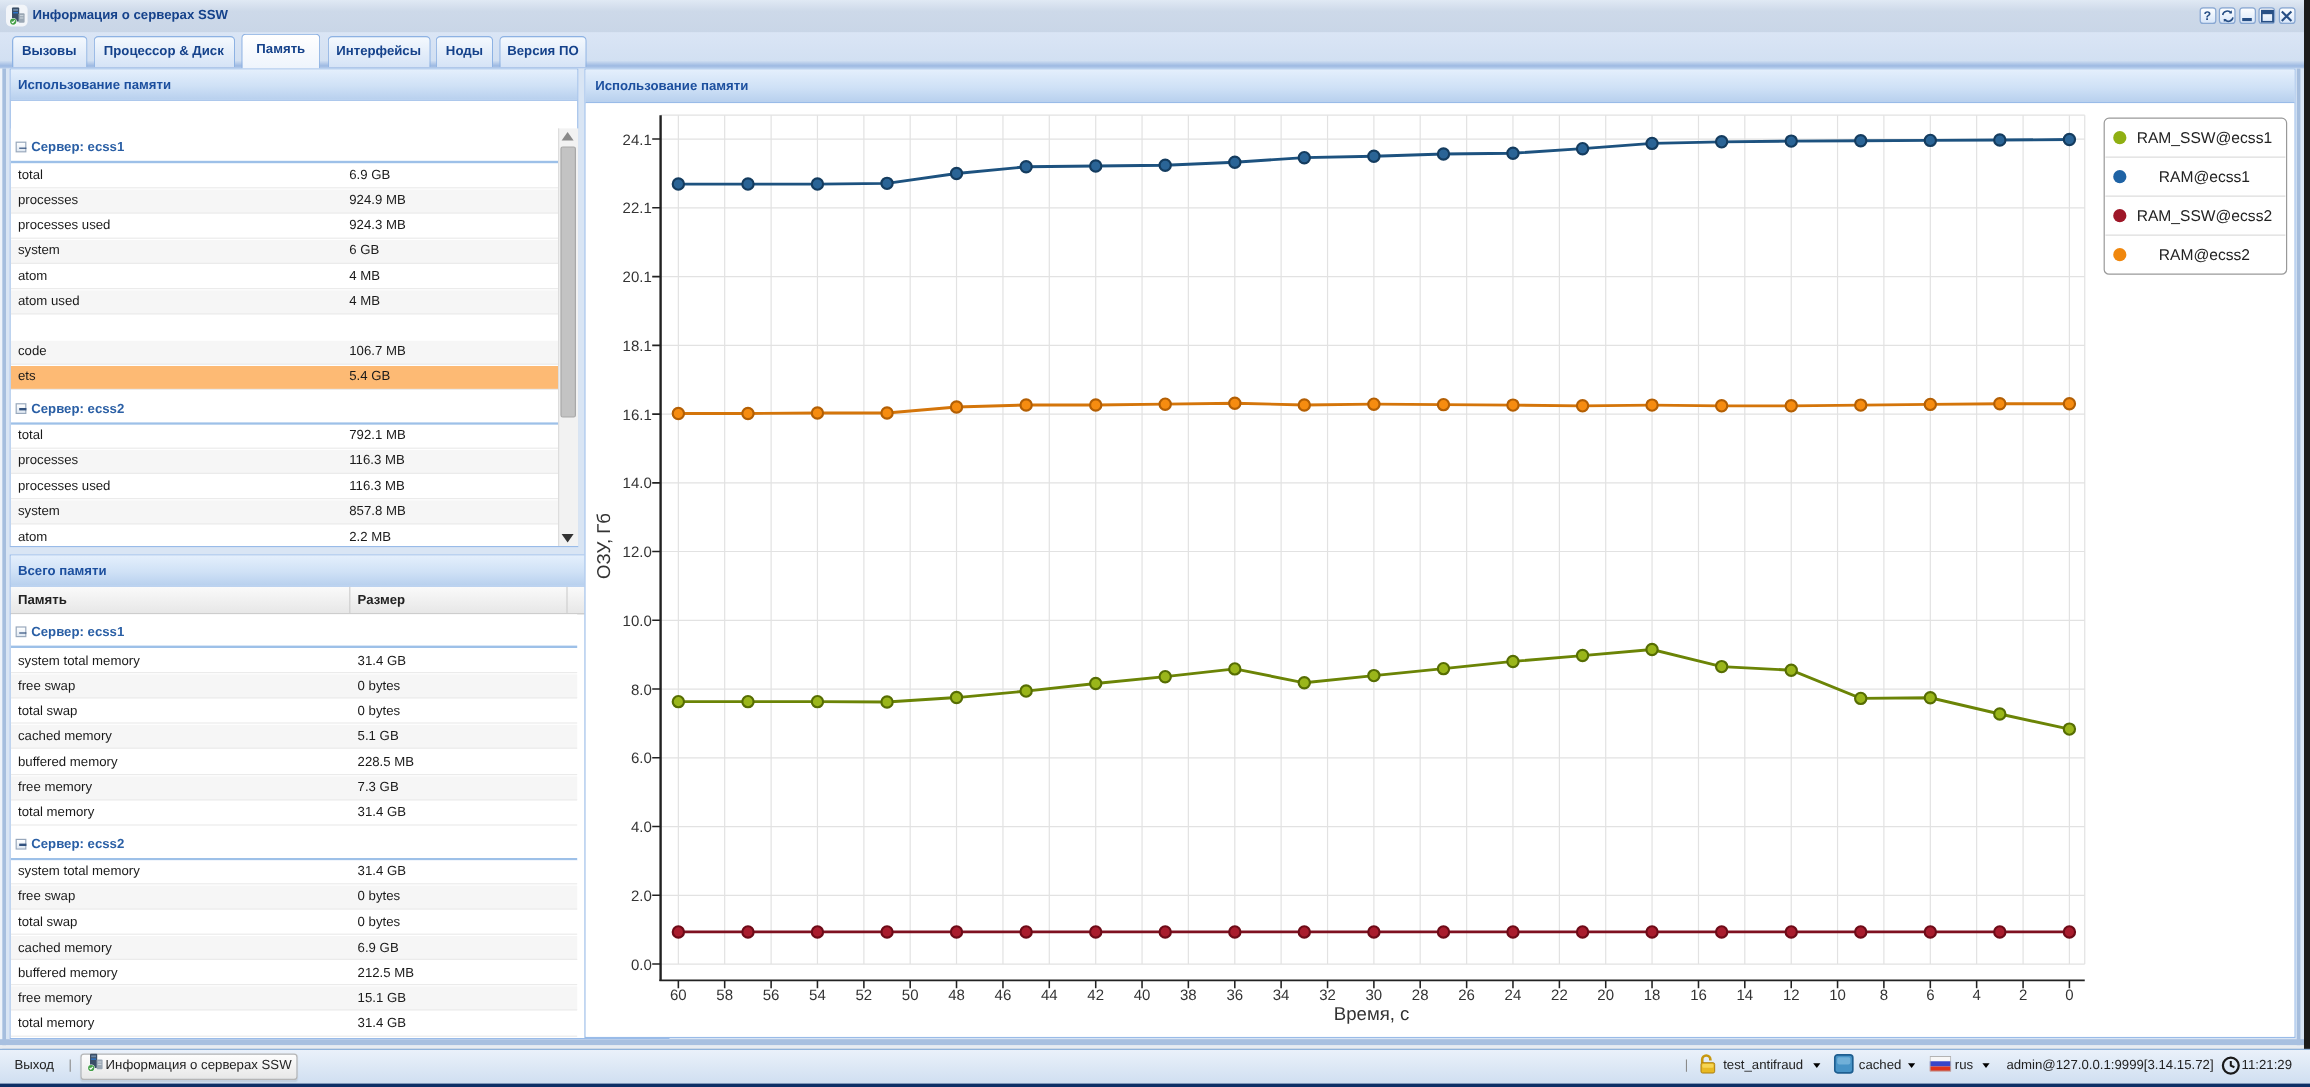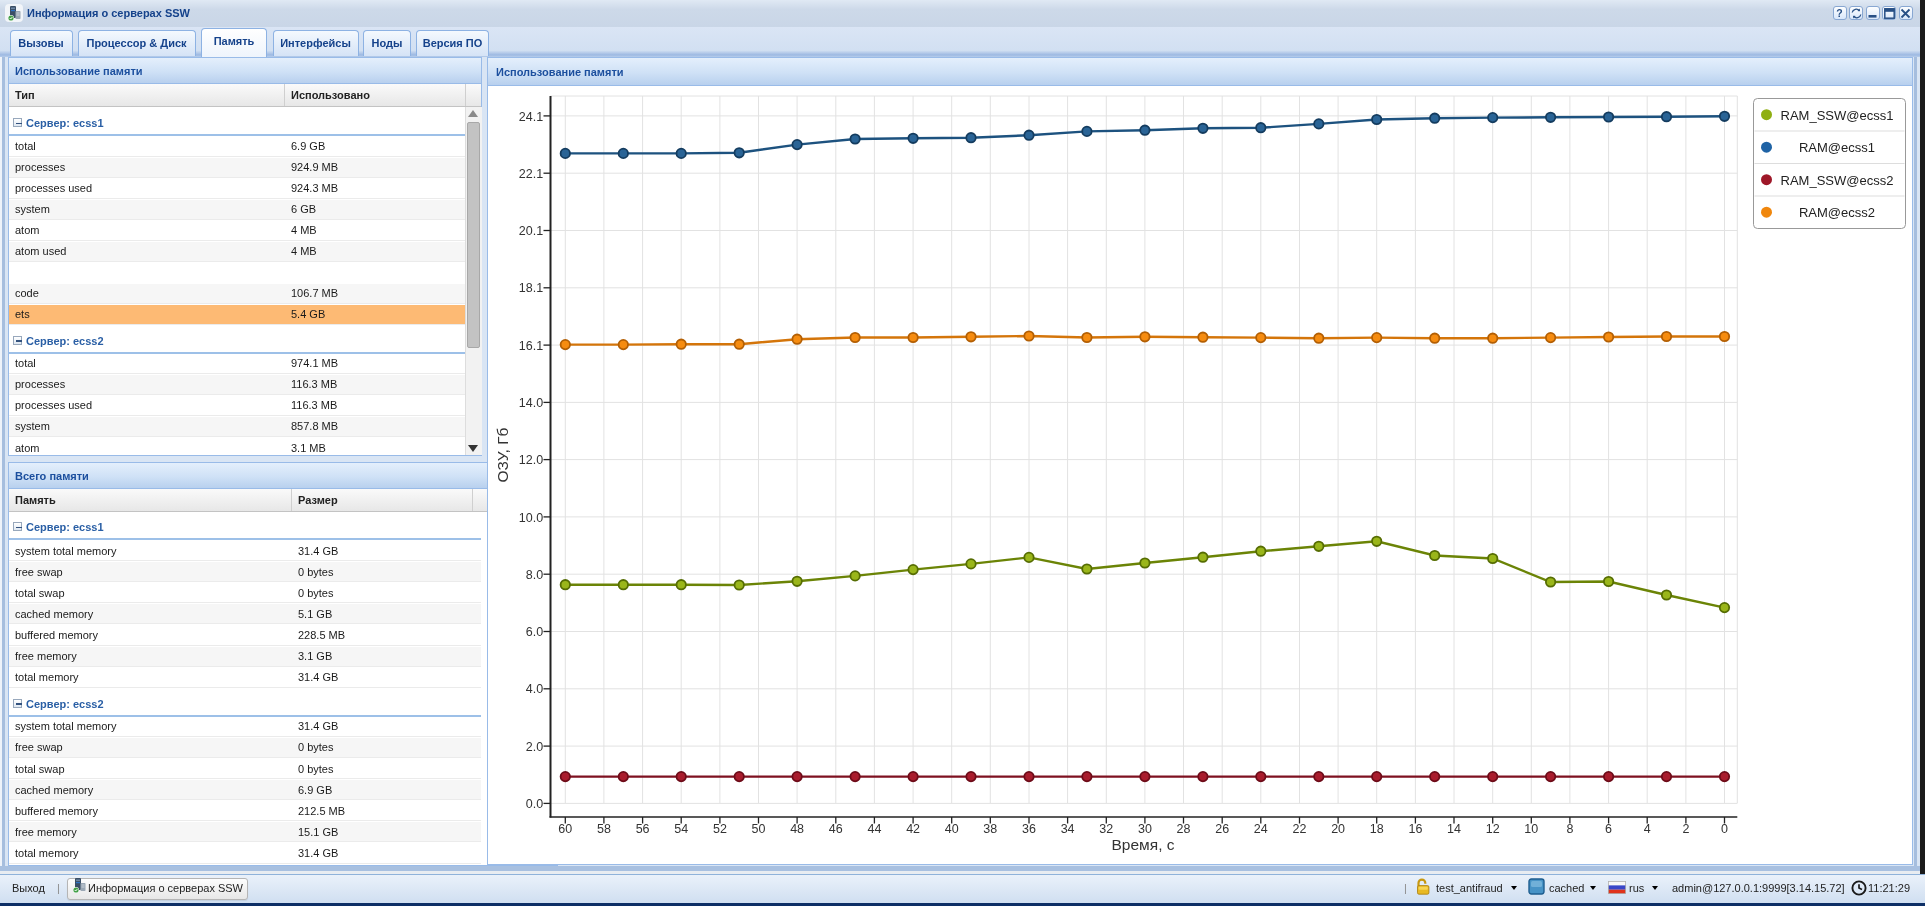--- a/index.html
+++ b/index.html
@@ -94,26 +94,20 @@
   </div>
 <div id="tabstrip"></div>
 <div class="tab" style="left:9.5px;width:63px">Вызовы</div>
 <div class="tab" style="left:77.5px;width:118px">Процессор &amp; Диск</div>
 <div class="tab active" style="left:201px;width:66px">Память</div>
 <div class="tab" style="left:272.5px;width:86px">Интерфейсы</div>
 <div class="tab" style="left:363px;width:48px">Ноды</div>
 <div class="tab" style="left:416px;width:73px">Версия ПО</div>
 <div class="panel" style="left:8px;top:57px;width:474px;height:399px">
     <div class="phead">Использование памяти</div>
-    <div class="chead" style="top:26px">
-      <span style="position:absolute;left:6px">Тип</span>
-      <span style="position:absolute;left:282px">Использовано</span>
-      <span class="cv" style="left:275px"></span>
-      <span class="cv" style="left:456px"></span>
-    </div>
     <div class="abs" style="left:0;top:49px;width:456px;height:348px;overflow:hidden;background:#fff">
       <div class="grp" style="top:3px;height:26px;width:475px">
         <span class="gico"></span>
         <span class="gtxt">Сервер: ecss1</span>
       </div>
       <div class="trow" style="top:29.5px;height:20.0px;background:#fff">
         <span class="c1">total</span>
         <span class="c2" style="left:282px">6.9 GB</span>
       </div>
       <div class="trow" style="top:50.5px;height:20.0px;background:#f6f6f6">
@@ -143,37 +137,37 @@
       <div class="trow" style="top:197.5px;height:20.0px;background:#fdba74">
         <span class="c1">ets</span>
         <span class="c2" style="left:282px">5.4 GB</span>
       </div>
       <div class="grp" style="top:218.5px;height:28px;width:475px">
         <span class="gico"></span>
         <span class="gtxt">Сервер: ecss2</span>
       </div>
       <div class="trow" style="top:246.5px;height:20.1px;background:#fff">
         <span class="c1">total</span>
-        <span class="c2" style="left:282px">974.1 MB</span>
+        <span class="c2" style="left:282px">792.1 MB</span>
       </div>
       <div class="trow" style="top:267.6px;height:20.1px;background:#f6f6f6">
         <span class="c1">processes</span>
         <span class="c2" style="left:282px">116.3 MB</span>
       </div>
       <div class="trow" style="top:288.8px;height:20.1px;background:#fff">
         <span class="c1">processes used</span>
         <span class="c2" style="left:282px">116.3 MB</span>
       </div>
       <div class="trow" style="top:309.9px;height:20.1px;background:#f6f6f6">
         <span class="c1">system</span>
         <span class="c2" style="left:282px">857.8 MB</span>
       </div>
       <div class="trow" style="top:331.1px;height:20.1px;background:#fff">
         <span class="c1">atom</span>
-        <span class="c2" style="left:282px">3.1 MB</span>
+        <span class="c2" style="left:282px">2.2 MB</span>
       </div>
     </div>
     <div class="abs" style="left:456px;top:49px;width:17px;height:348px;background:#f2f2f2;border-left:1px solid #ddd">
       <div class="abs" style="left:2px;top:3px;width:0;height:0;border-left:5px solid transparent;border-right:5px solid transparent;border-bottom:7px solid #8a8a8a"></div>
       <div class="abs" style="left:1px;top:15px;width:13px;height:226px;background:#c3c3c3;border:1px solid #a8a8a8;border-radius:2px"></div>
       <div class="abs" style="left:2px;bottom:3px;width:0;height:0;border-left:5px solid transparent;border-right:5px solid transparent;border-top:7px solid #333"></div>
     </div>
   </div>
 <div class="panel" style="left:8px;top:462px;width:550px;height:404px">
     <div class="phead">Всего памяти</div>
@@ -203,21 +197,21 @@
       <div class="trow" style="top:92.4px;height:20.1px;background:#f6f6f6">
         <span class="c1">cached memory</span>
         <span class="c2" style="left:289px">5.1 GB</span>
       </div>
       <div class="trow" style="top:113.6px;height:20.1px;background:#fff">
         <span class="c1">buffered memory</span>
         <span class="c2" style="left:289px">228.5 MB</span>
       </div>
       <div class="trow" style="top:134.8px;height:20.1px;background:#f6f6f6">
         <span class="c1">free memory</span>
-        <span class="c2" style="left:289px">3.1 GB</span>
+        <span class="c2" style="left:289px">7.3 GB</span>
       </div>
       <div class="trow" style="top:155.9px;height:20.1px;background:#fff">
         <span class="c1">total memory</span>
         <span class="c2" style="left:289px">31.4 GB</span>
       </div>
       <div class="grp" style="top:176.7px;height:28px;width:475px">
         <span class="gico"></span>
         <span class="gtxt">Сервер: ecss2</span>
       </div>
       <div class="trow" style="top:204.7px;height:20.1px;background:#fff">

